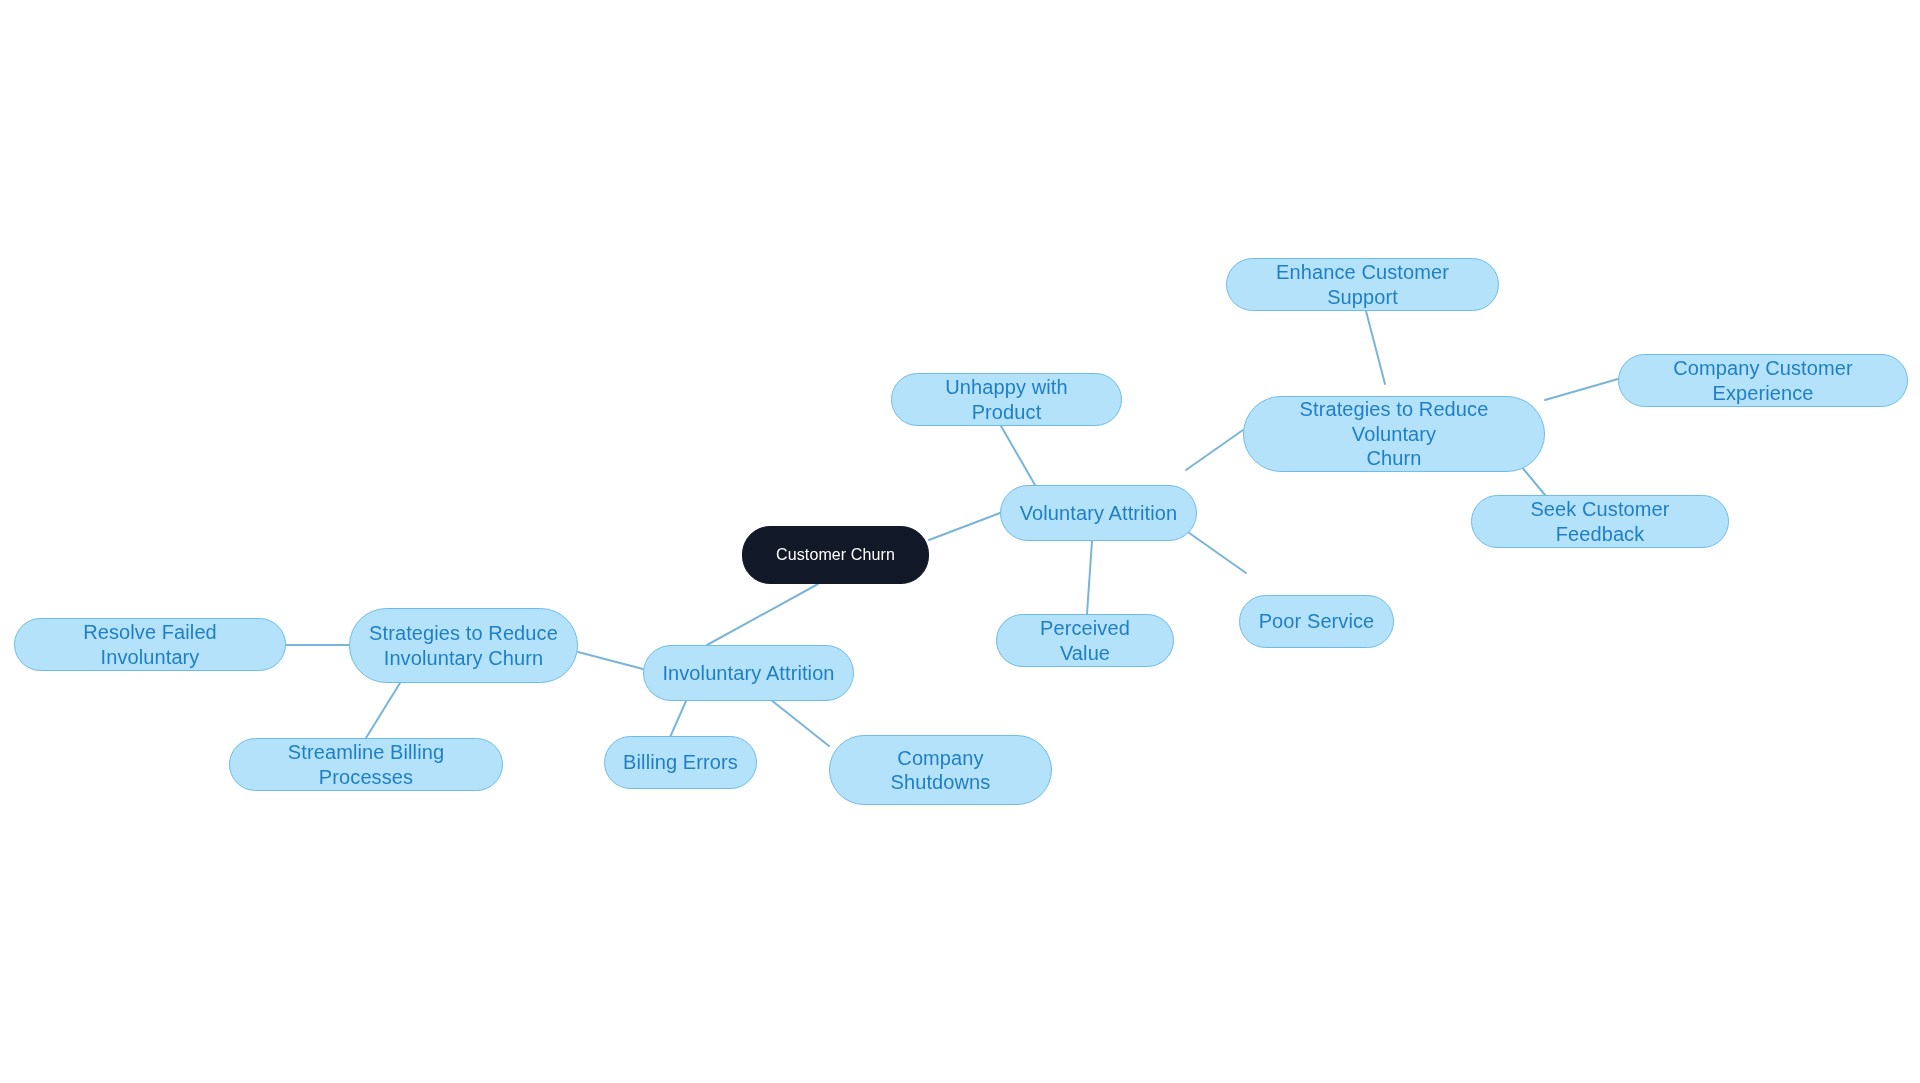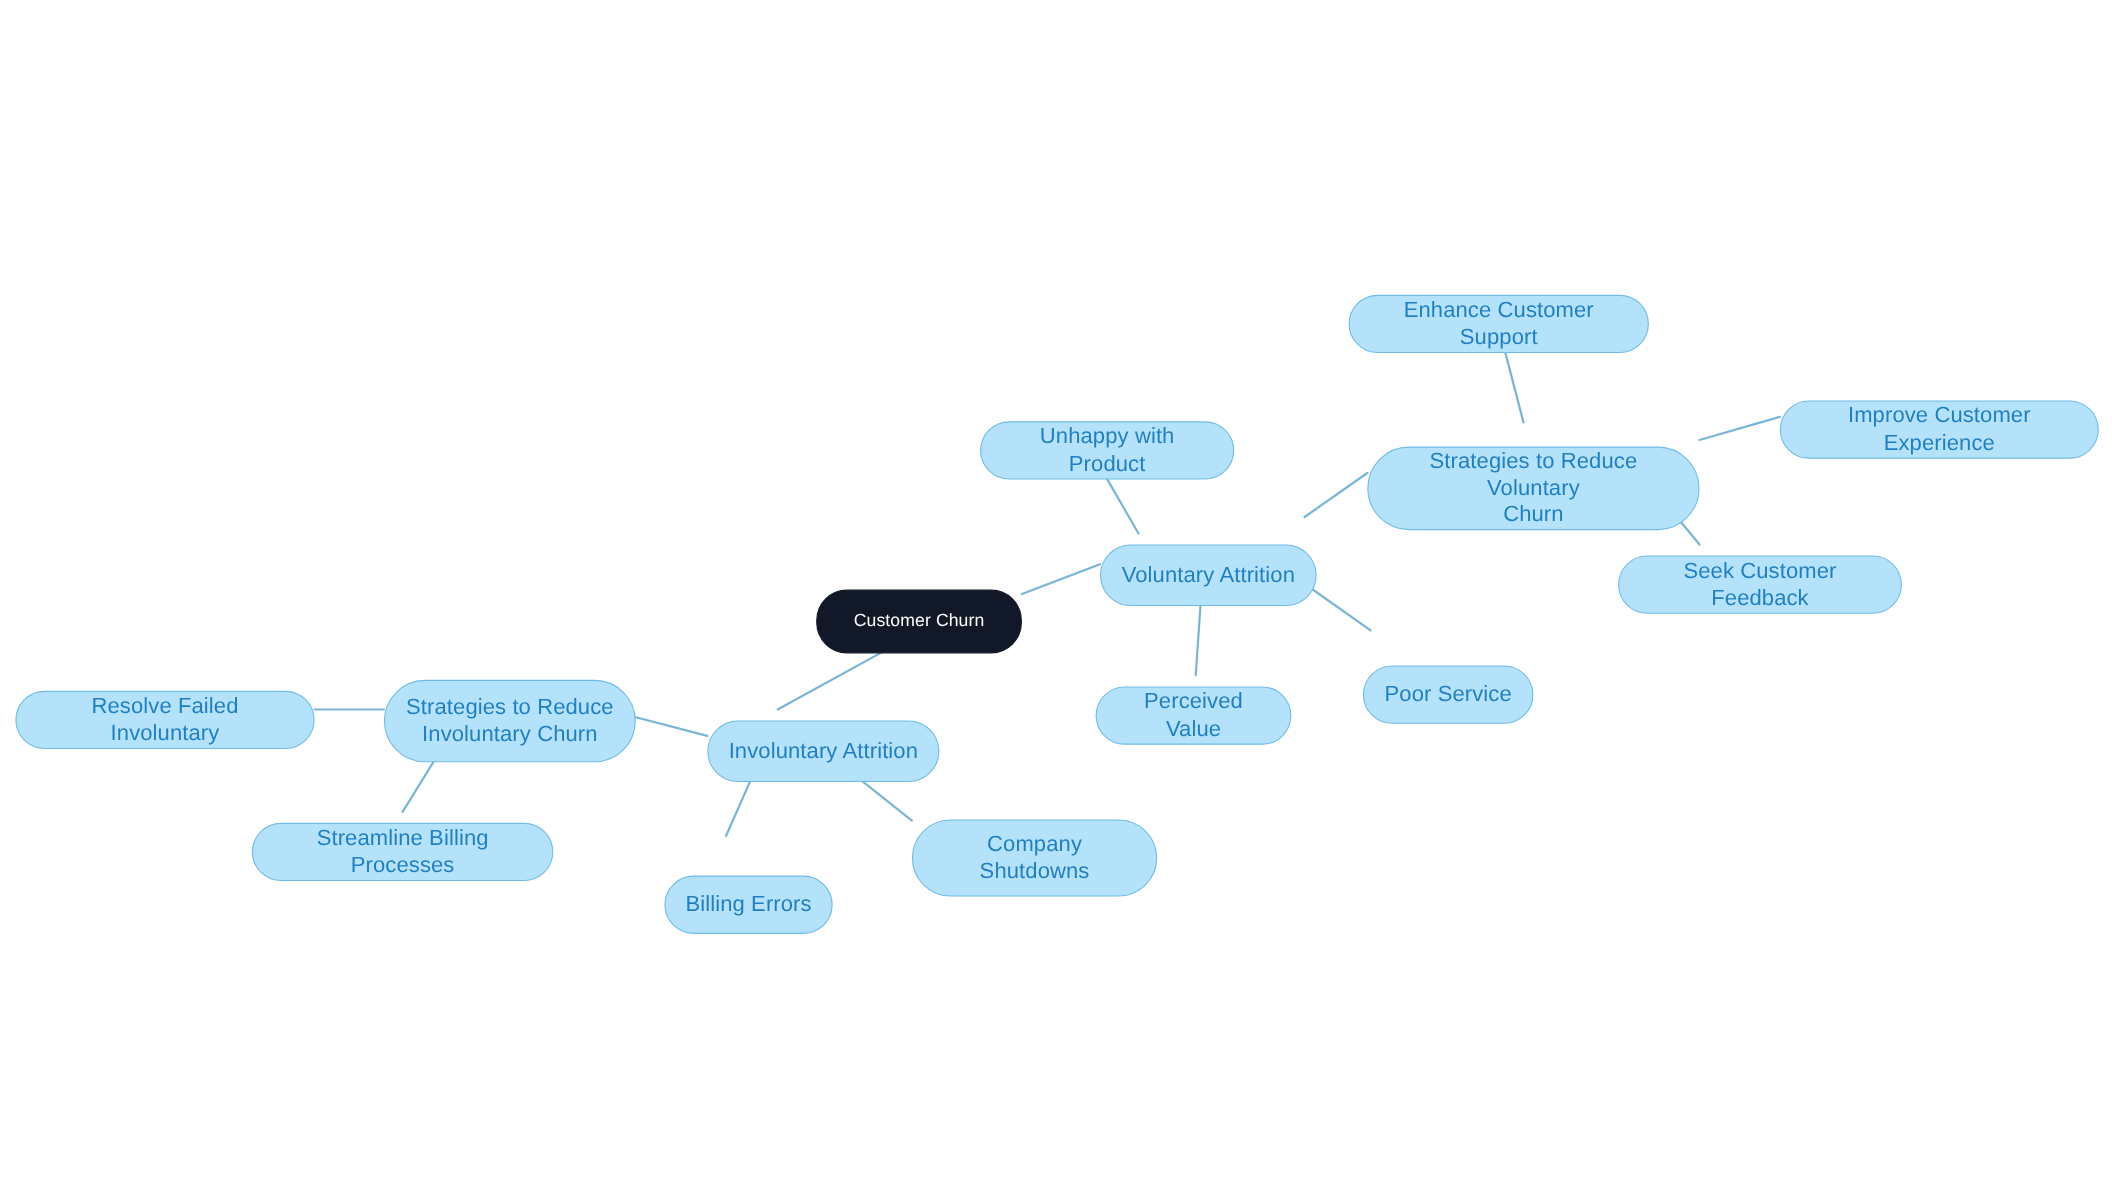--- a/index.html
+++ b/index.html
@@ -36,21 +36,20 @@
     text-align: center;
     border-radius: 999px;
     background: #b5e2fb;
     border: 1.4px solid #6fbce8;
     color: #1f7fc4;
     font-size: 20px;
     line-height: 1.22;
     letter-spacing: 0.1px;
     padding: 0 18px;
     white-space: pre-line;
-    margin-top: 10px;
   }
   .node.root {
     background: #111827;
     border: 1.4px solid #111827;
     color: #ffffff;
     border-radius: 28px;
     font-size: 16px;
   }
 </style>
 </head>
@@ -76,22 +75,22 @@
   <div id="node-layer">
       <div class="node root" style="left: 742px; top: 526px; width: 187px; height: 58px;">Customer Churn</div>
       <div class="node" style="left: 1000px; top: 485px; width: 197px; height: 56px;">Voluntary Attrition</div>
       <div class="node" style="left: 643px; top: 645px; width: 211px; height: 56px;">Involuntary Attrition</div>
       <div class="node" style="left: 891px; top: 373px; width: 231px; height: 53px;">Unhappy with Product</div>
       <div class="node" style="left: 996px; top: 614px; width: 178px; height: 53px;">Perceived Value</div>
       <div class="node" style="left: 1239px; top: 595px; width: 155px; height: 53px;">Poor Service</div>
       <div class="node" style="left: 1243px; top: 396px; width: 302px; height: 76px;">Strategies to Reduce Voluntary
 Churn</div>
       <div class="node" style="left: 1226px; top: 258px; width: 273px; height: 53px;">Enhance Customer Support</div>
-      <div class="node" style="left: 1618px; top: 354px; width: 290px; height: 53px;">Improve Customer Experience</div>
+      <div class="node" style="left: 1618px; top: 354px; width: 290px; height: 53px;">Company Customer Experience</div>
       <div class="node" style="left: 1471px; top: 495px; width: 258px; height: 53px;">Seek Customer Feedback</div>
       <div class="node" style="left: 349px; top: 608px; width: 229px; height: 75px;">Strategies to Reduce
 Involuntary Churn</div>
       <div class="node" style="left: 14px; top: 618px; width: 272px; height: 53px;">Resolve Failed Involuntary</div>
       <div class="node" style="left: 229px; top: 738px; width: 274px; height: 53px;">Streamline Billing Processes</div>
-      <div class="node" style="left: 604px; top: 786px; width: 153px; height: 53px;">Billing Errors</div>
+      <div class="node" style="left: 604px; top: 736px; width: 153px; height: 53px;">Billing Errors</div>
       <div class="node" style="left: 829px; top: 735px; width: 223px; height: 70px;">Company Shutdowns</div>
     </div>
 </div>
 
 </body></html>

